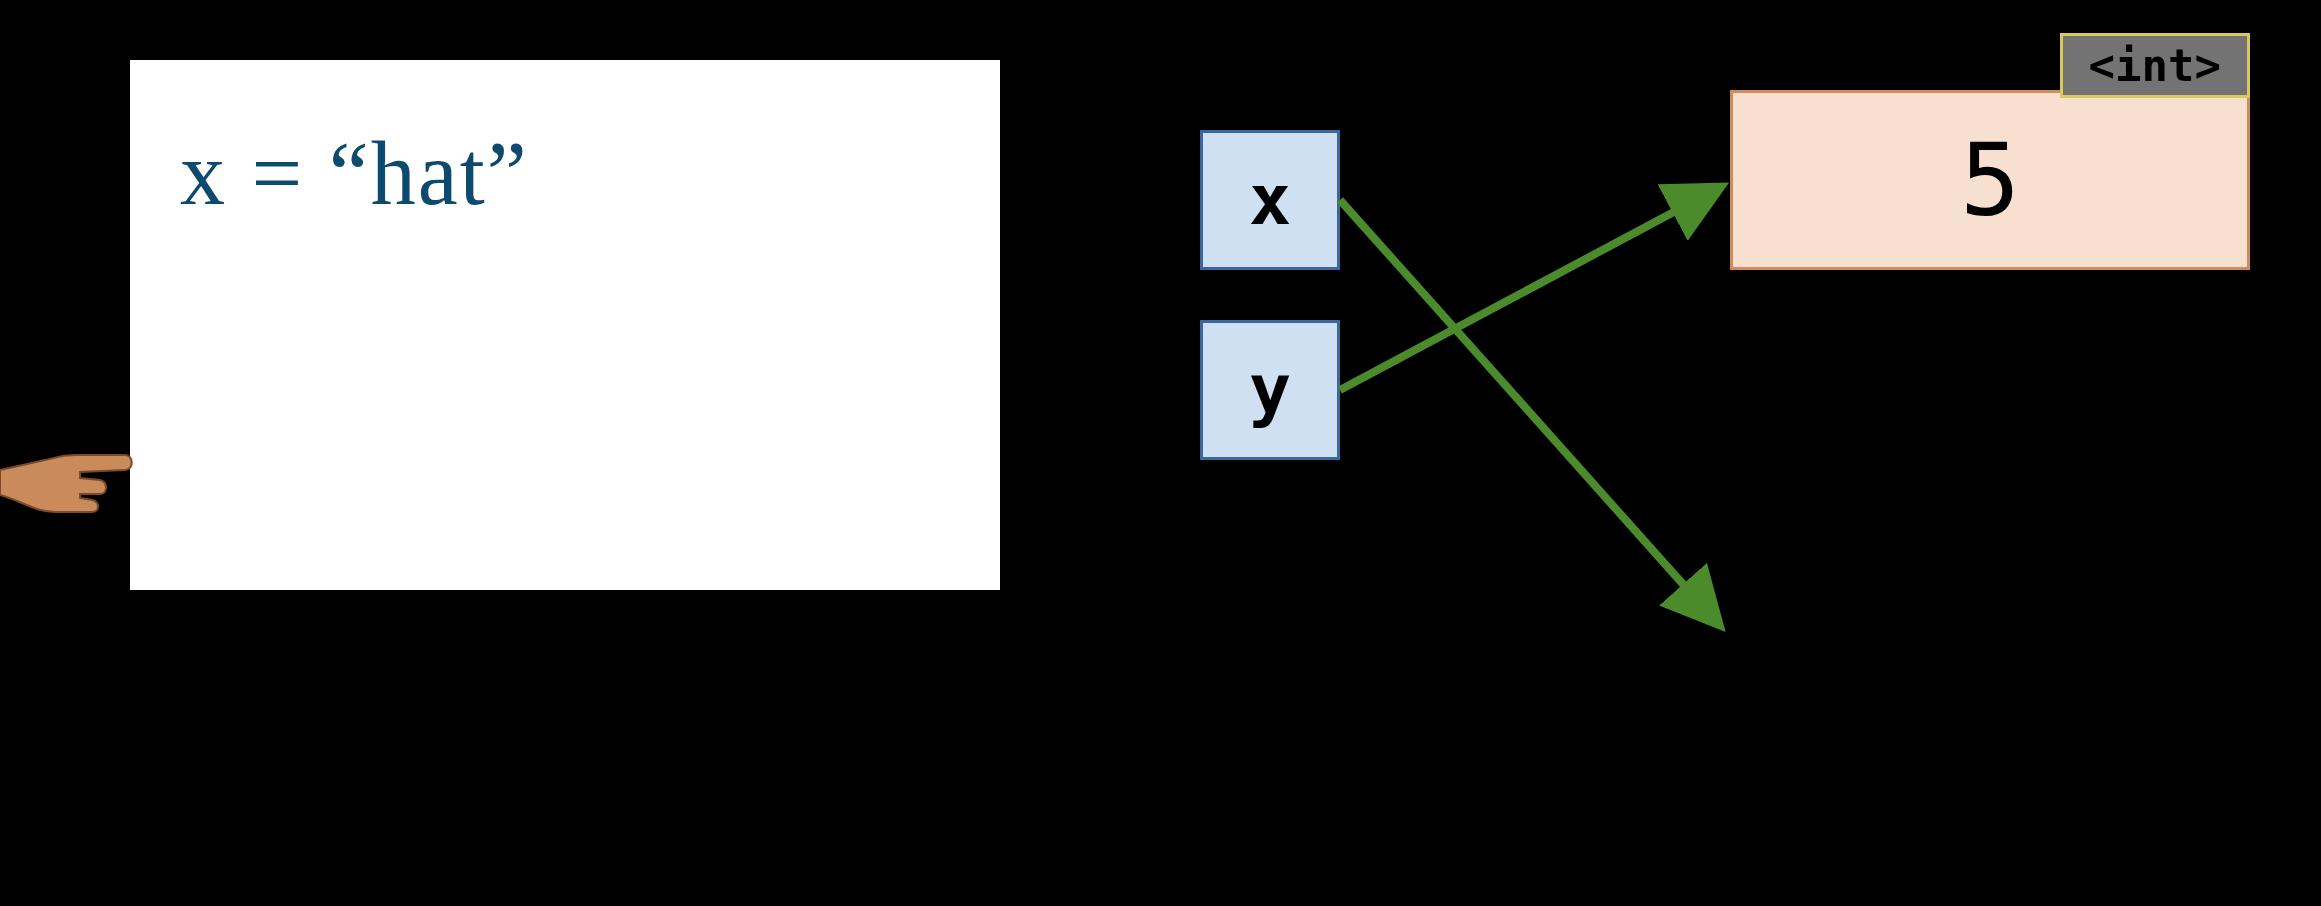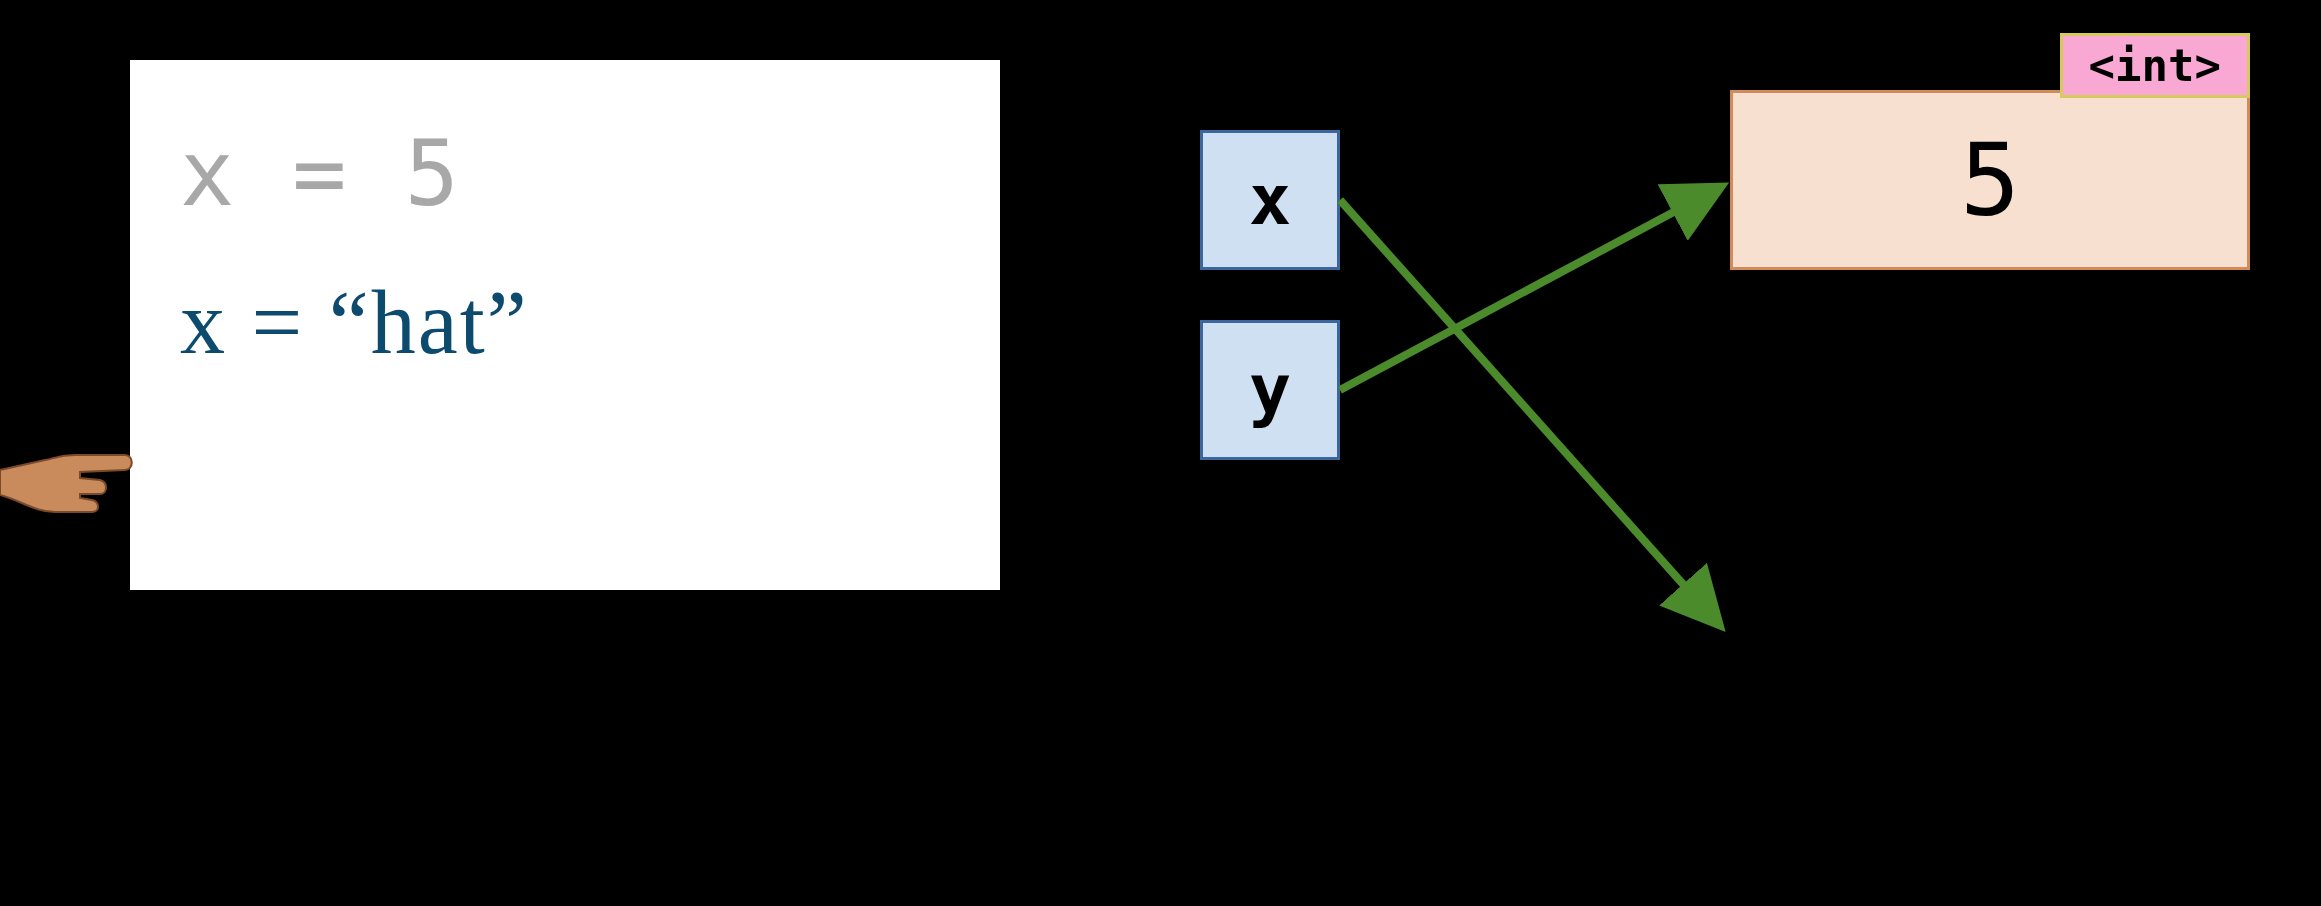--- a/index.html
+++ b/index.html
@@ -80,21 +80,21 @@
     color: #000;
   }
   .val-5   { left: 1730px; top: 90px;  }
   .val-hat { left: 1730px; top: 540px; }
 
   
   .type-tag {
     position: absolute;
     right: -3px;
     top: -60px;
-    background: #f9a8d4;
+    background: #737373;
     border: 3px solid #d7c95b;
     padding: 4px 26px;
     font-size: 44px;
     font-weight: 700;
     color: #000;
     font-family: Consolas, "Lucida Console", Menlo, monospace;
   }
 
   svg.arrows {
     position: absolute;
@@ -104,21 +104,20 @@
     height: 906px;
     pointer-events: none;
   }
 </style>
 </head>
 <body>
 
 <div class="stage">
 
   <div class="code-panel">
-    <div class="code-line dim">x = 5</div>
     <div class="code-line cur">x = “hat”</div>
   </div>
 
   <svg class="hand" viewBox="0 0 140 120">
     <g fill="#c98a5c" stroke="#7a4a2a" stroke-width="2">
       <path d="M0 70 L45 60 C55 58 60 55 75 55 L125 55 C134 55 134 70 125 70 L80 72 L80 78 L100 80 C108 82 108 94 100 94 L80 94 L80 98 L92 100 C100 102 100 112 92 112 L55 112 C35 112 20 100 0 95 Z"></path>
     </g>
   </svg>
 
   <div class="var-box var-x">

